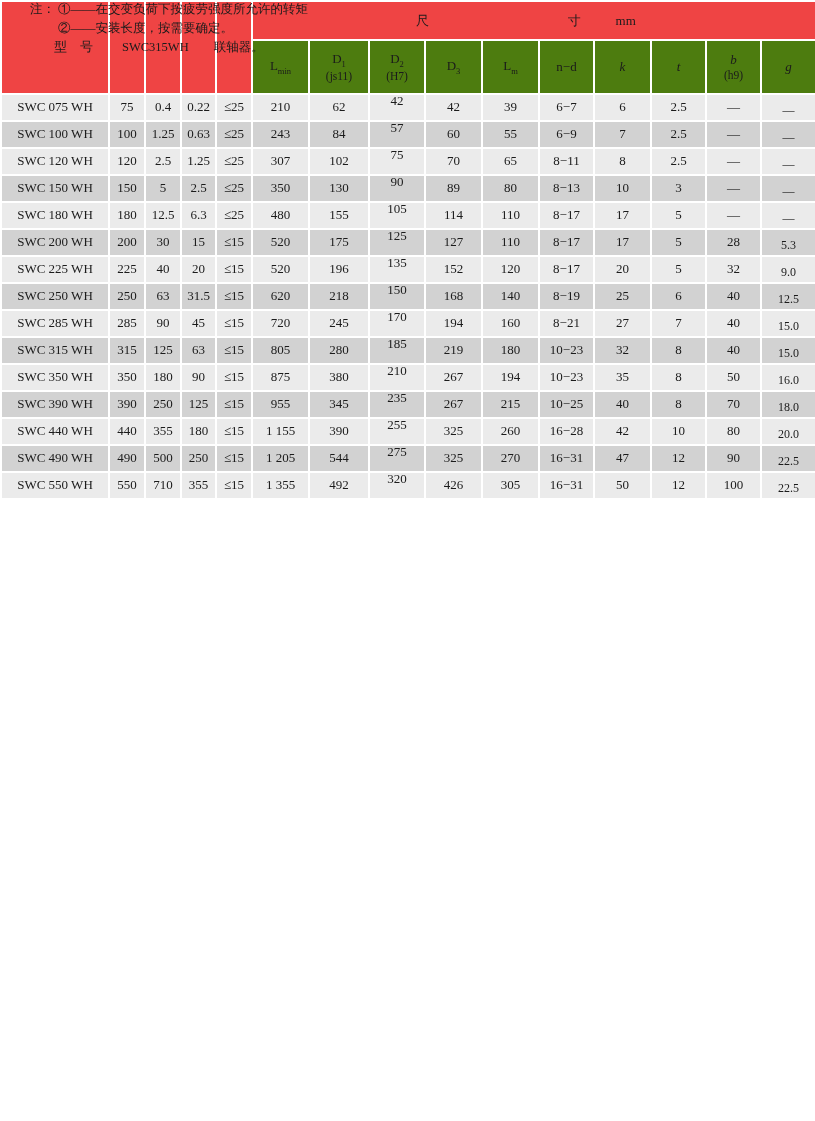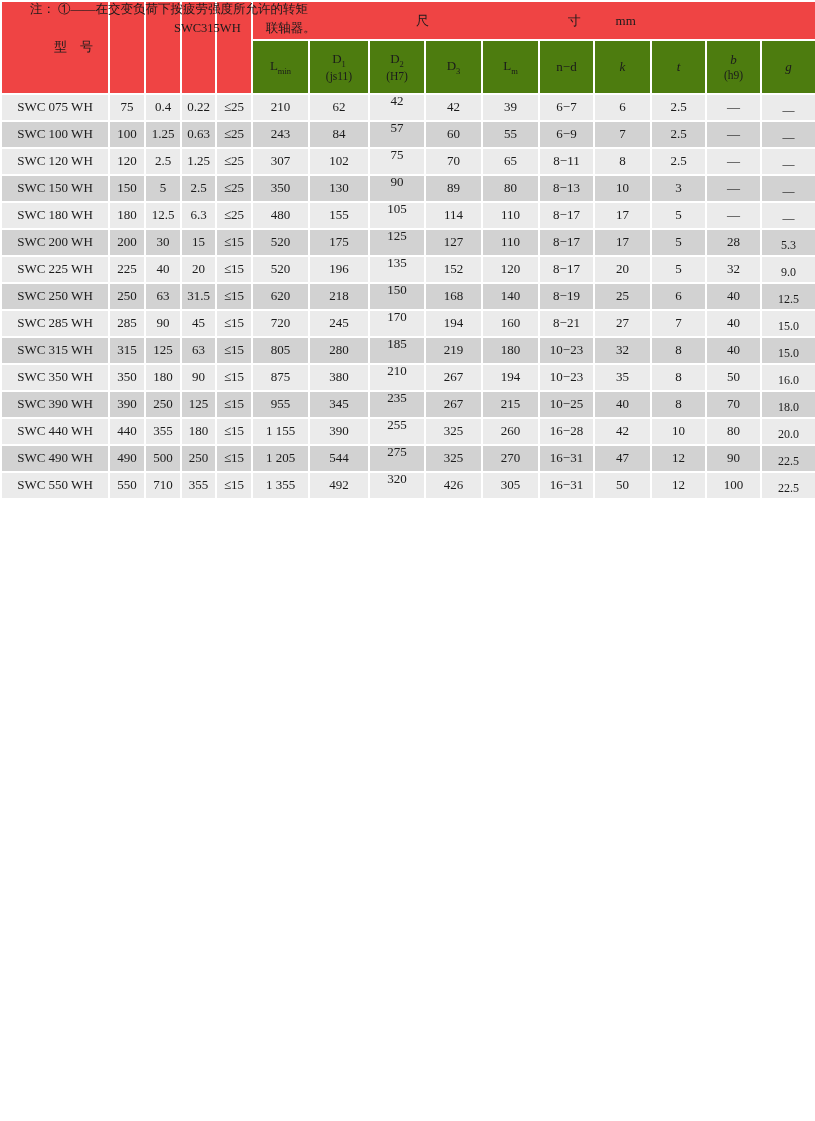--- a/index.html
+++ b/index.html
@@ -29,21 +29,21 @@
   .hsub{font-size:8.5px;vertical-align:sub;}
   .it{font-style:italic;}
   .group-th{position:relative;}
   .group-th span{position:absolute;top:50%;transform:translateY(-50%);font-size:13px;}
   .g1{left:29%;} .g2{left:56%;} .g3{left:64.5%;}
   .raised{position:relative;top:-6px;display:inline-block;}
   .lowered{position:relative;top:3px;display:inline-block;font-size:12px;}
   .notes{position:absolute;top:1046;left:30px;font-size:12.5px;line-height:19px;}
   .note-line{display:flex;}
   .nprefix{width:28px;flex:0 0 28px;}
-  .indent4{margin-left:116px;}
+  .indent4{margin-left:64px;}
 </style>
 </head>
 <body>
 <div class="page">
 
   <svg class="drawing" width="815" height="238" viewBox="0 0 815 238">
     <defs>
       <marker id="arE" viewBox="0 0 12 8" refX="11" refY="4" markerWidth="13" markerHeight="9" orient="auto-start-reverse">
         <path d="M0,0 L12,4 L0,8 z" fill="#333"></path>
       </marker>
@@ -696,17 +696,21 @@
     </table>
   </div>
 
   <div class="notes">
     <div class="note-line">
         <span class="nprefix">注：</span>
         <span><span>①</span><span>——在交变负荷下按疲劳强度所允许的转矩</span></span>
       </div>
     <div class="note-line">
         <span class="nprefix"></span>
+        <span><span>②</span><span>——安装长度，按需要确定。</span></span>
+      </div>
+    <div class="note-line">
+        <span class="nprefix"></span>
         <span class="indent4">SWC315WH　　联轴器。</span>
       </div>
   </div>
 
 </div>
 
 </body></html>

